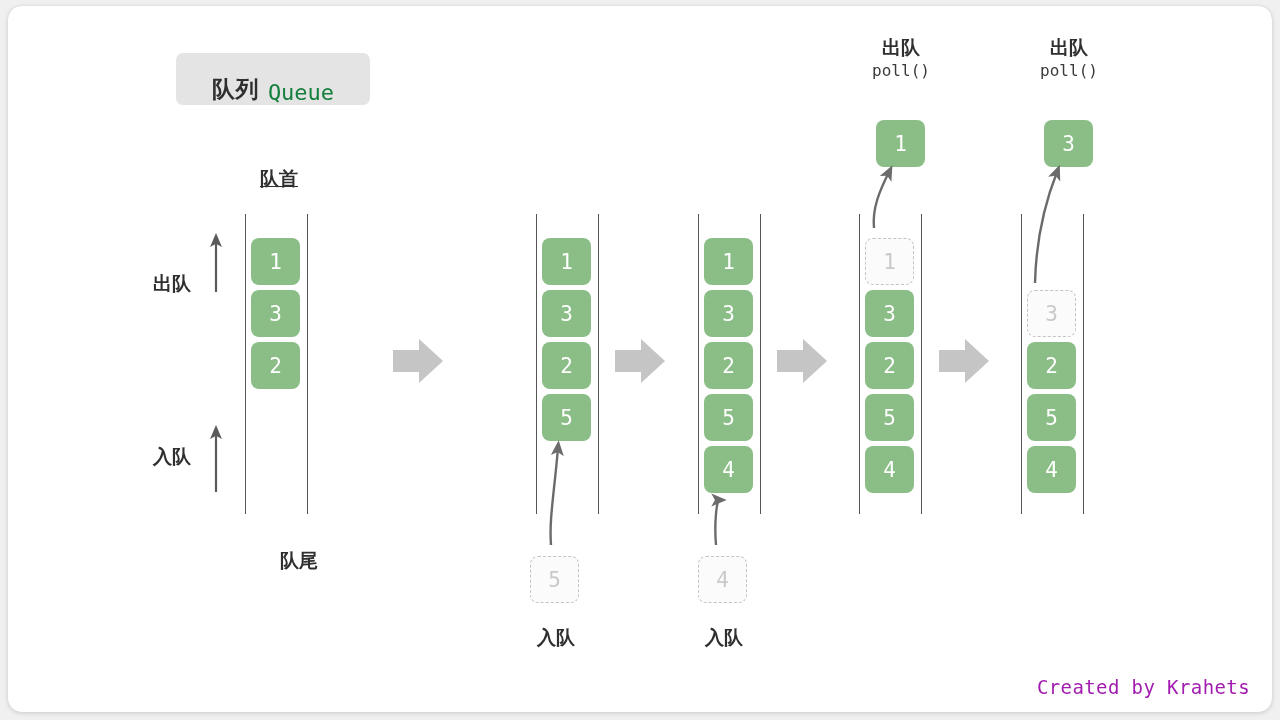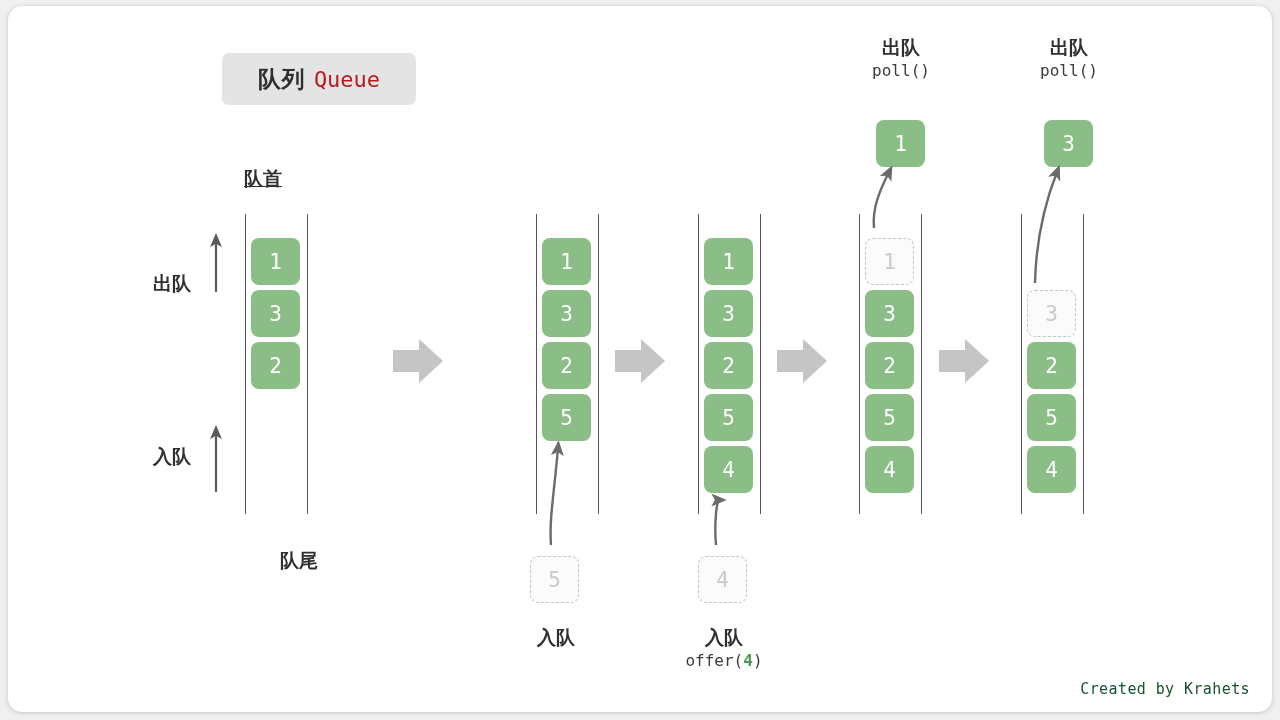--- a/index.html
+++ b/index.html
@@ -29,35 +29,34 @@
   
   #title-badge {
     position: absolute;
     left: 168px;
     top: 47px;
     width: 194px;
     height: 52px;
     background: #e4e4e4;
     border-radius: 7px;
     display: flex;
-    align-items: center;
+    align-items: flex-end;
     justify-content: center;
     gap: 9px;
-    margin-left: 46px;
   }
   #title-badge .cn {
     font-size: 23px;
     font-weight: bold;
     color: #2f2f2f;
     letter-spacing: 0.5px;
   }
   #title-badge .en {
     font-family: "DejaVu Sans Mono", "Liberation Mono", monospace;
     font-size: 22px;
-    color: #b91c1c;
+    color: #15803d;
   }
 
   
   .cn-label {
     position: absolute;
     font-size: 19px;
     font-weight: bold;
     color: #2f2f2f;
     white-space: nowrap;
   }
@@ -161,37 +160,37 @@
     width: 1280px; height: 720px;
     pointer-events: none;
   }
 
   
   #credit {
     position: absolute;
     right: 22px;
     bottom: 14px;
     font-family: "DejaVu Sans Mono", "Liberation Mono", monospace;
-    font-size: 15px;
-    color: #14532d;
+    font-size: 19px;
+    color: #a21caf;
     letter-spacing: 0.4px;
   }
 </style>
 </head>
 <body>
 
 <div id="stage">
   <div id="card">
 
     <div id="title-badge">
       <span class="cn">队列</span>
       <span class="en">Queue</span>
     </div>
 
-    <div class="cn-label" style="left:236px; top:160px;text-decoration:underline;">队首</div>
+    <div class="cn-label" style="left:252px; top:160px;text-decoration:underline;">队首</div>
     <div class="cn-label" style="left:236px; top:542px;margin-left:36px;">队尾</div>
 
     <div class="cn-label" style="left:145px; top:265px;">出队</div>
     <div class="cn-label" style="left:145px; top:438px;">入队</div>
 
     <div class="col" style="left:237px;">
       <div class="rail left"></div>
       <div class="rail right"></div>
       <div class="cell filled" style="top:24px;">1</div>
       <div class="cell filled" style="top:76px;">3</div>
@@ -241,21 +240,20 @@
 
     <div class="result-box" style="left:868px; top:114px;">1</div>
     <div class="result-box" style="left:1036px; top:114px;">3</div>
 
     <div class="op-caption" style="left:470px; top:620px; width:156px;">
       <div class="op-cn">入队</div>
     </div>
 
     <div class="op-caption" style="left:638px; top:620px; width:156px;">
       <div class="op-cn">入队</div>
-      <div class="op-fn"><span>offer(</span><span class="arg">4</span><span>)</span></div>
     </div>
 
     <div class="op-caption" style="left:815px; top:30px; width:156px;">
       <div class="op-cn">出队</div>
       <div class="op-fn"><span>poll(</span><span class="arg"></span><span>)</span></div>
     </div>
 
     <div class="op-caption" style="left:983px; top:30px; width:156px;">
       <div class="op-cn">出队</div>
       <div class="op-fn"><span>poll(</span><span class="arg"></span><span>)</span></div>

